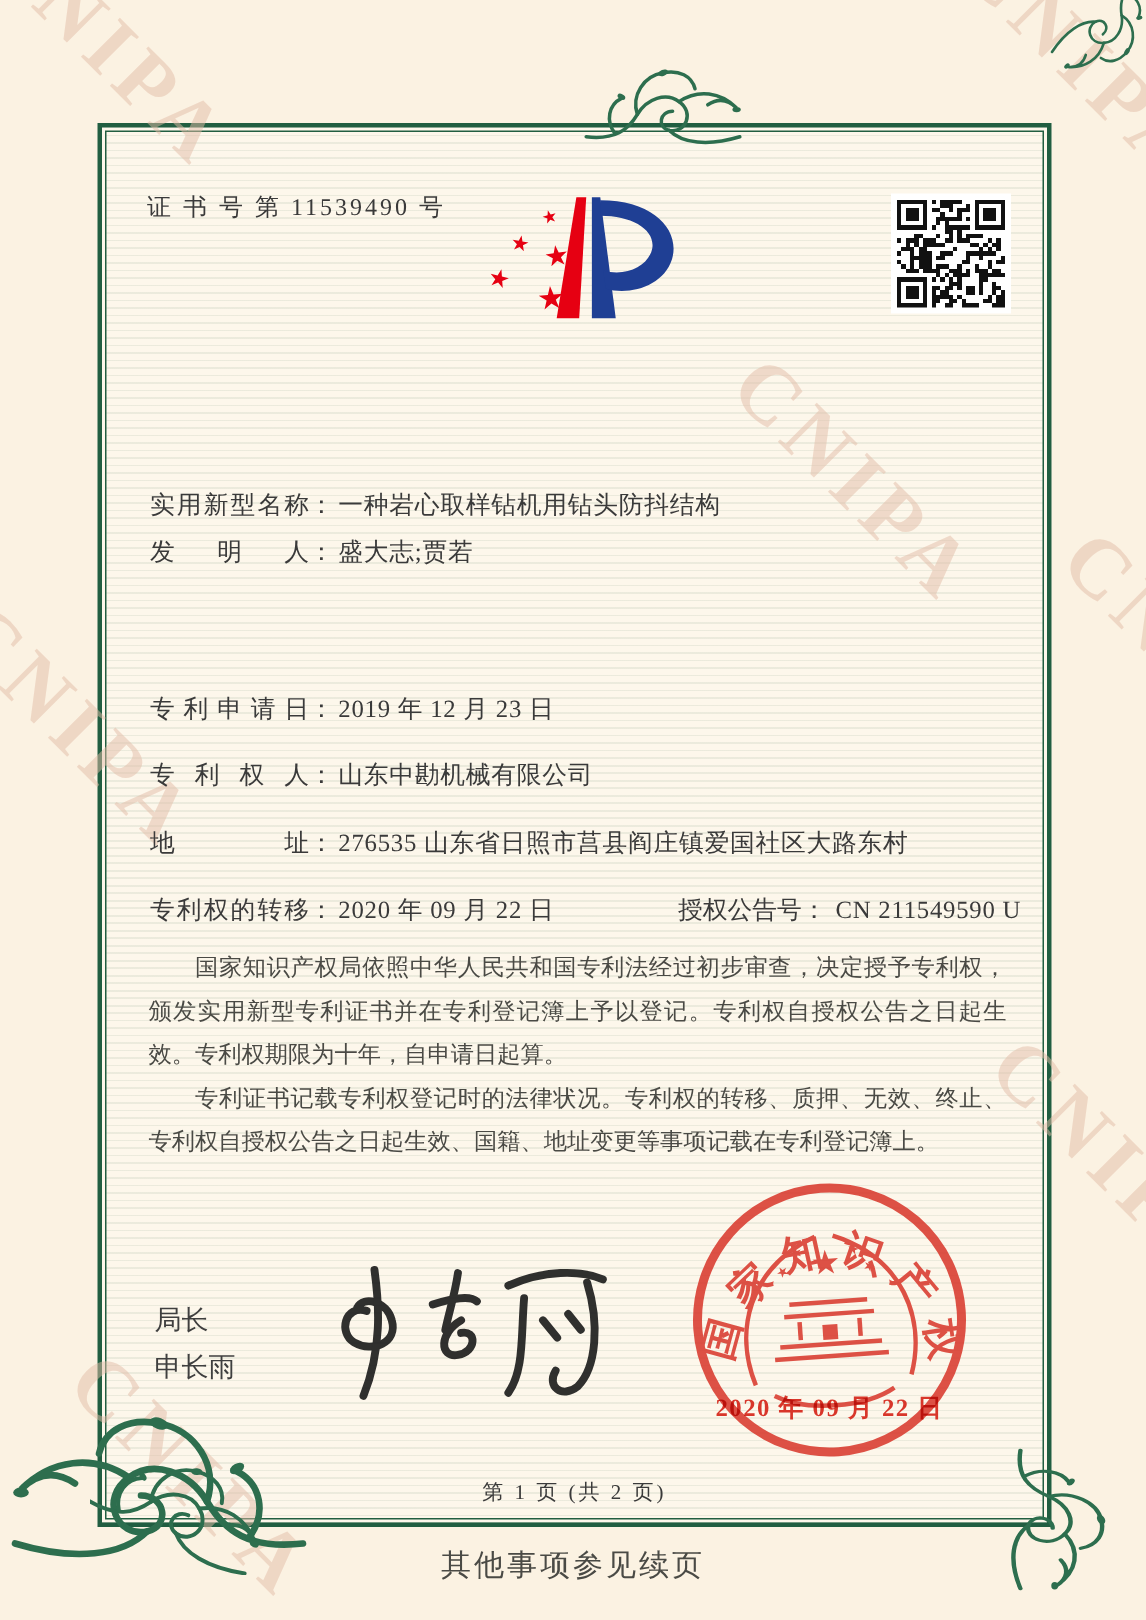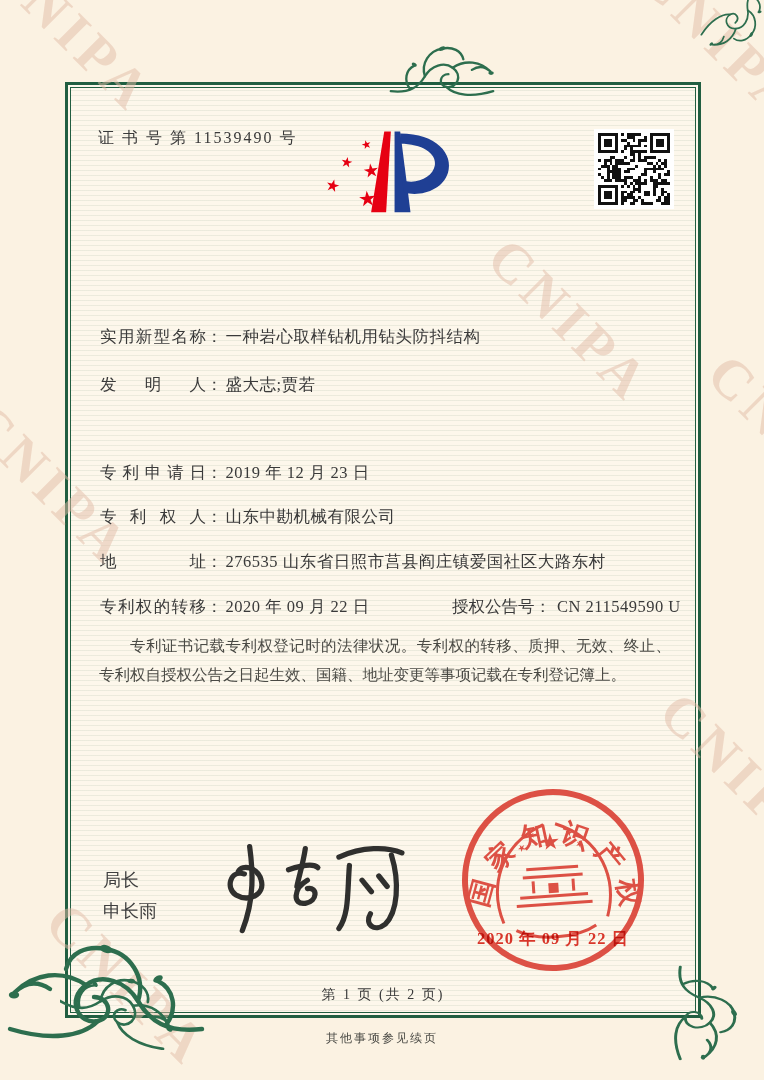--- a/index.html
+++ b/index.html
@@ -67,21 +67,21 @@
   .signature{position:absolute;left:150px;top:752px;width:210px;height:105px;}
   .seal{position:absolute;left:388px;top:698px;width:200px;height:200px;mix-blend-mode:multiply;transform:rotate(-4deg);}
   .seal-date{
     position:absolute;left:388px;top:846px;width:200px;text-align:center;
     color:var(--seal-red);font-size:16.5px;font-weight:bold;letter-spacing:1px;
     mix-blend-mode:multiply;
   }
   .page-info{position:absolute;left:0;top:904px;width:100%;text-align:center;font-size:14px;color:var(--ink);letter-spacing:2px;}
   .continuation{
     position:absolute;left:0;top:1030px;width:100%;text-align:center;z-index:2;
-    font-size:12px;color:#4a4a45;letter-spacing:2px;
+    font-size:20px;color:#4a4a45;letter-spacing:2px;
   }
   
   .flourish{position:absolute;z-index:3;pointer-events:none;}
 </style>
 </head>
 <body>
 
 <div class="page">
 
   <svg width="0" height="0" style="position:absolute">
@@ -371,40 +371,41 @@
             <path d="M0,18 h7 v7 h-7 Z M1,19 v5 h5 v-5 Z" fill-rule="evenodd"></path>
             <rect x="2" y="20" width="3" height="3"></rect>
           </g>
         </svg>
     </div>
 
 
     <div class="field-row" style="top:244px">
       <span class="flabel">实用新型名称</span><span class="fcolon">：</span><span class="fvalue">一种岩心取样钻机用钻头防抖结构</span>
     </div>
-    <div class="field-row" style="top:292px">
+    <div class="field-row" style="top:275px">
       <span class="flabel">发明人</span><span class="fcolon">：</span><span class="fvalue">盛大志;贾若</span>
     </div>
     <div class="field-row" style="top:380px">
       <span class="flabel">专利申请日</span><span class="fcolon">：</span><span class="fvalue">2019 年 12 月 23 日</span>
     </div>
     <div class="field-row" style="top:424px">
       <span class="flabel">专利权人</span><span class="fcolon">：</span><span class="fvalue">山东中勘机械有限公司</span>
     </div>
     <div class="field-row" style="top:469px">
       <span class="flabel">地址</span><span class="fcolon">：</span><span class="fvalue">276535 山东省日照市莒县阎庄镇爱国社区大路东村</span>
     </div>
     <div class="field-row" style="top:514px">
       <span class="flabel">专利权的转移</span><span class="fcolon">：</span><span class="fvalue">2020 年 09 月 22 日</span>
       <span class="pair2">
         <span>授权公告号</span><span class="fcolon">：</span><span class="fvalue">CN 211549590 U</span>
       </span>
     </div>
 
     <div class="body-text">
+      <p>国家知识产权局依照中华人民共和国专利法经过初步审查，决定授予专利权，颁发实用新型专利证书并在专利登记簿上予以登记。专利权自授权公告之日起生效。专利权期限为十年，自申请日起算。</p>
       <p>专利证书记载专利权登记时的法律状况。专利权的转移、质押、无效、终止、专利权自授权公告之日起生效、国籍、地址变更等事项记载在专利登记簿上。</p>
     </div>
 
     <div class="signer">
       <div>局长</div>
       <div>申长雨</div>
     </div>
 
     <svg class="signature" viewBox="0 0 200 100">
       <g fill="none" stroke="#1a1a1a" stroke-width="5" stroke-linecap="round" opacity=".9">

